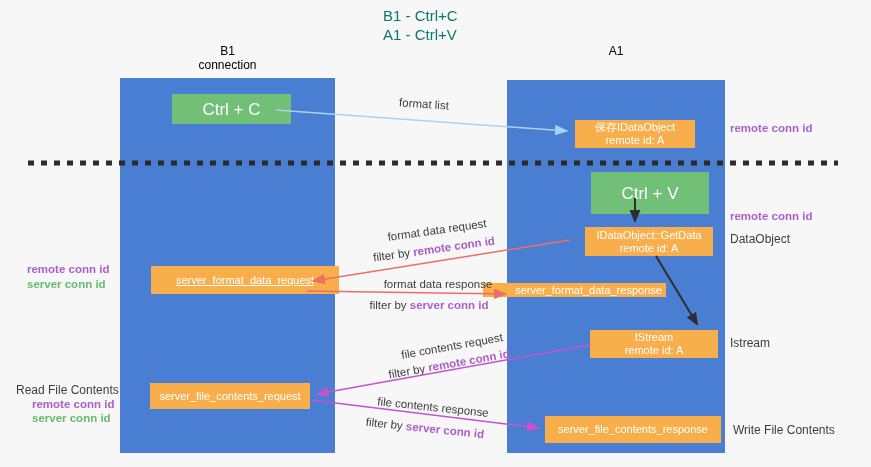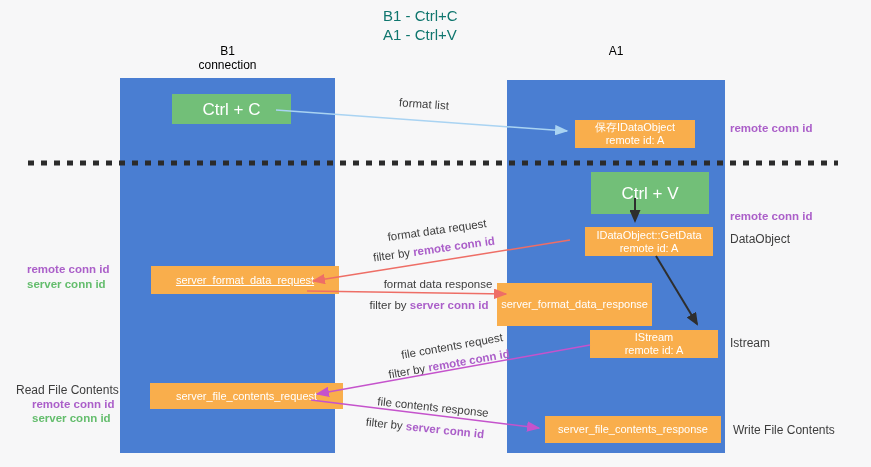--- a/index.html
+++ b/index.html
@@ -20,23 +20,23 @@
   .node{position:absolute;display:flex;flex-direction:column;align-items:center;justify-content:center;
         text-align:center;color:var(--box-text,#fff);font-size:11px;line-height:13px;}
   .node.orange{background:var(--node-orange,#f9ae4c);}
   .node.green{background:var(--node-green,#72bf78);font-size:17px;margin-left:15px;}
 
   #n-ctrlc{left:157px;top:94px;width:119px;height:30px;}
   #n-savedo{left:575px;top:120px;width:120px;height:28px;}
   #n-ctrlv{left:576px;top:172px;width:118px;height:42px;}
   #n-getdata{left:541px;top:227px;width:128px;height:29px;margin-left:44px;}
   #n-freq{left:151px;top:266px;width:188px;height:28px;text-decoration:underline;}
-  #n-fresp{left:497px;top:283px;width:155px;height:43px;}
+  #n-fresp{left:483px;top:283px;width:155px;height:14px;padding-left:28px;}
   #n-istream{left:590px;top:330px;width:128px;height:28px;}
-  #n-fileq{left:150px;top:383px;width:193px;height:26px;}
+  #n-fileq{left:150px;top:383px;width:160px;height:26px;}
   #n-filer{left:545px;top:416px;width:176px;height:27px;}
 
   .albl{position:absolute;font-size:11.5px;color:var(--text-dark,#3d3d3d);white-space:nowrap;}
   .key-purple{color:var(--text-purple,#ab5fc9);font-weight:bold;}
 
   .side{position:absolute;font-size:12px;color:var(--text-dark,#3d3d3d);white-space:nowrap;}
   .side.purple{color:var(--text-purple,#ab5fc9);font-weight:bold;font-size:11.5px;}
   .side.green{color:var(--text-green,#64bd6d);font-weight:bold;font-size:11.5px;}
   #s-r1{left:730px;top:122px;}
   #s-r2{left:730px;top:210px;}

